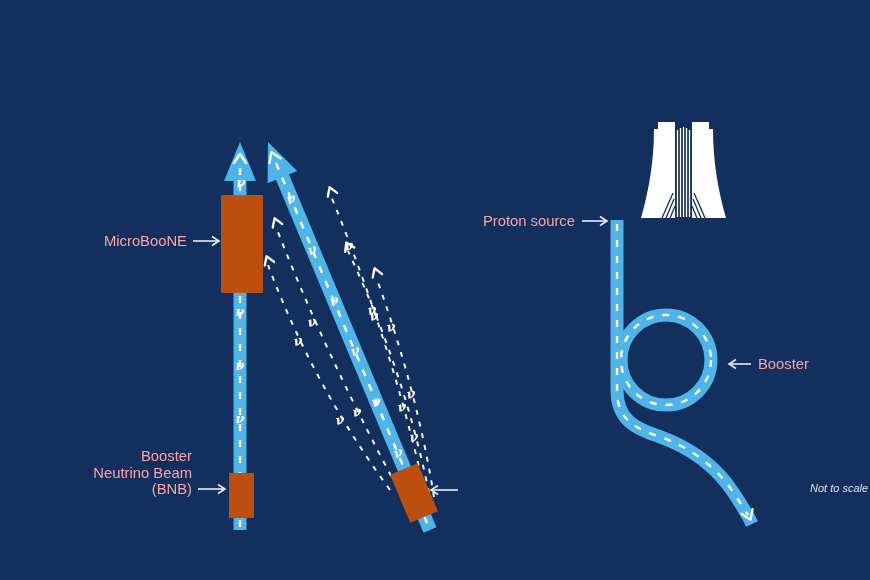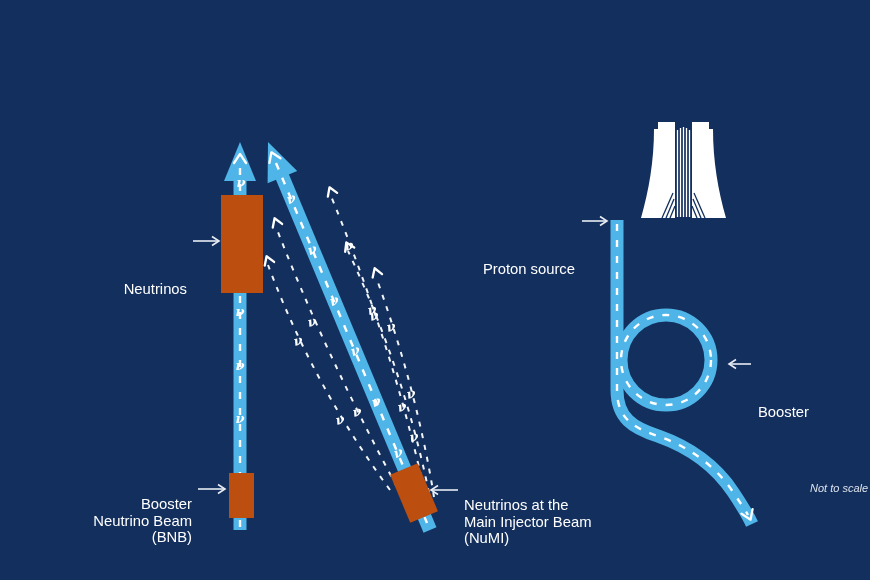--- a/index.html
+++ b/index.html
@@ -1,21 +1,21 @@
 <!DOCTYPE html>
 <html><head>
 <meta charset="utf-8">
 <style>
   html,body{margin:0;padding:0;background:#0c2248;}
   .stage{position:relative;width:870px;height:580px;background:#132f5d;overflow:hidden;
          font-family:"Liberation Sans",sans-serif;}
   .banner{position:absolute;left:0;top:75px;width:556px;height:45px;background:#ffffff;
           display:flex;align-items:center;}
   .title{color:#132f5d;font-weight:bold;font-size:29px;padding-left:37px;letter-spacing:-0.4px;}
-  .lbl{position:absolute;color:#ffffff;font-size:14.8px;line-height:16.5px;white-space:pre-line;margin-top:48px;}
+  .lbl{position:absolute;color:#fca5a5;font-size:14.8px;line-height:16.5px;white-space:pre-line;}
   .r{text-align:right;}
   .nts{position:absolute;color:#dde3ec;font-size:11px;font-style:italic;}
   svg{position:absolute;left:0;top:0;}
   .beam{stroke:#4fb4e8;stroke-width:13;fill:none;}
   .beam14{stroke:#4fb4e8;stroke-width:14;fill:none;}
   .bluefill{fill:#4fb4e8;}
   .cline{stroke:#ffffff;stroke-width:2.4;fill:none;stroke-dasharray:7 9;}
   .ray{stroke:#f2f5f8;stroke-width:2;fill:none;stroke-dasharray:5 7;}
   .chev{stroke:#ffffff;stroke-width:2.3;fill:none;stroke-linecap:round;stroke-linejoin:round;}
   .orange{fill:#bc4e0f;}
@@ -127,24 +127,21 @@
         <polyline class="larrow" points="600,216.5 607,221 600,225.5"></polyline>
       </g>
       <g>
         <line class="larrow" x1="751" y1="364" x2="730" y2="364"></line>
         <polyline class="larrow" points="736,359.5 729,364 736,368.5"></polyline>
       </g>
     </g>
   </svg>
 
 
-  <div class="lbl r" style="left:95px;top:233px;width:92px;">Neutrinos</div>
+  <div class="lbl r" style="left:95px;top:233px;width:92px;">MicroBooNE</div>
   <div class="lbl r" style="left:88px;top:448px;width:104px;">Booster
 Neutrino Beam
 (BNB)</div>
-  <div class="lbl" style="left:464px;top:449px;width:150px;">Neutrinos at the
-Main Injector Beam
-(NuMI)</div>
   <div class="lbl r" style="left:455px;top:213px;width:120px;">Proton source</div>
   <div class="lbl" style="left:758px;top:356px;width:80px;">Booster</div>
   <div class="nts" style="left:810px;top:482px;">Not to scale</div>
 
 </div>
 
 </body></html>

